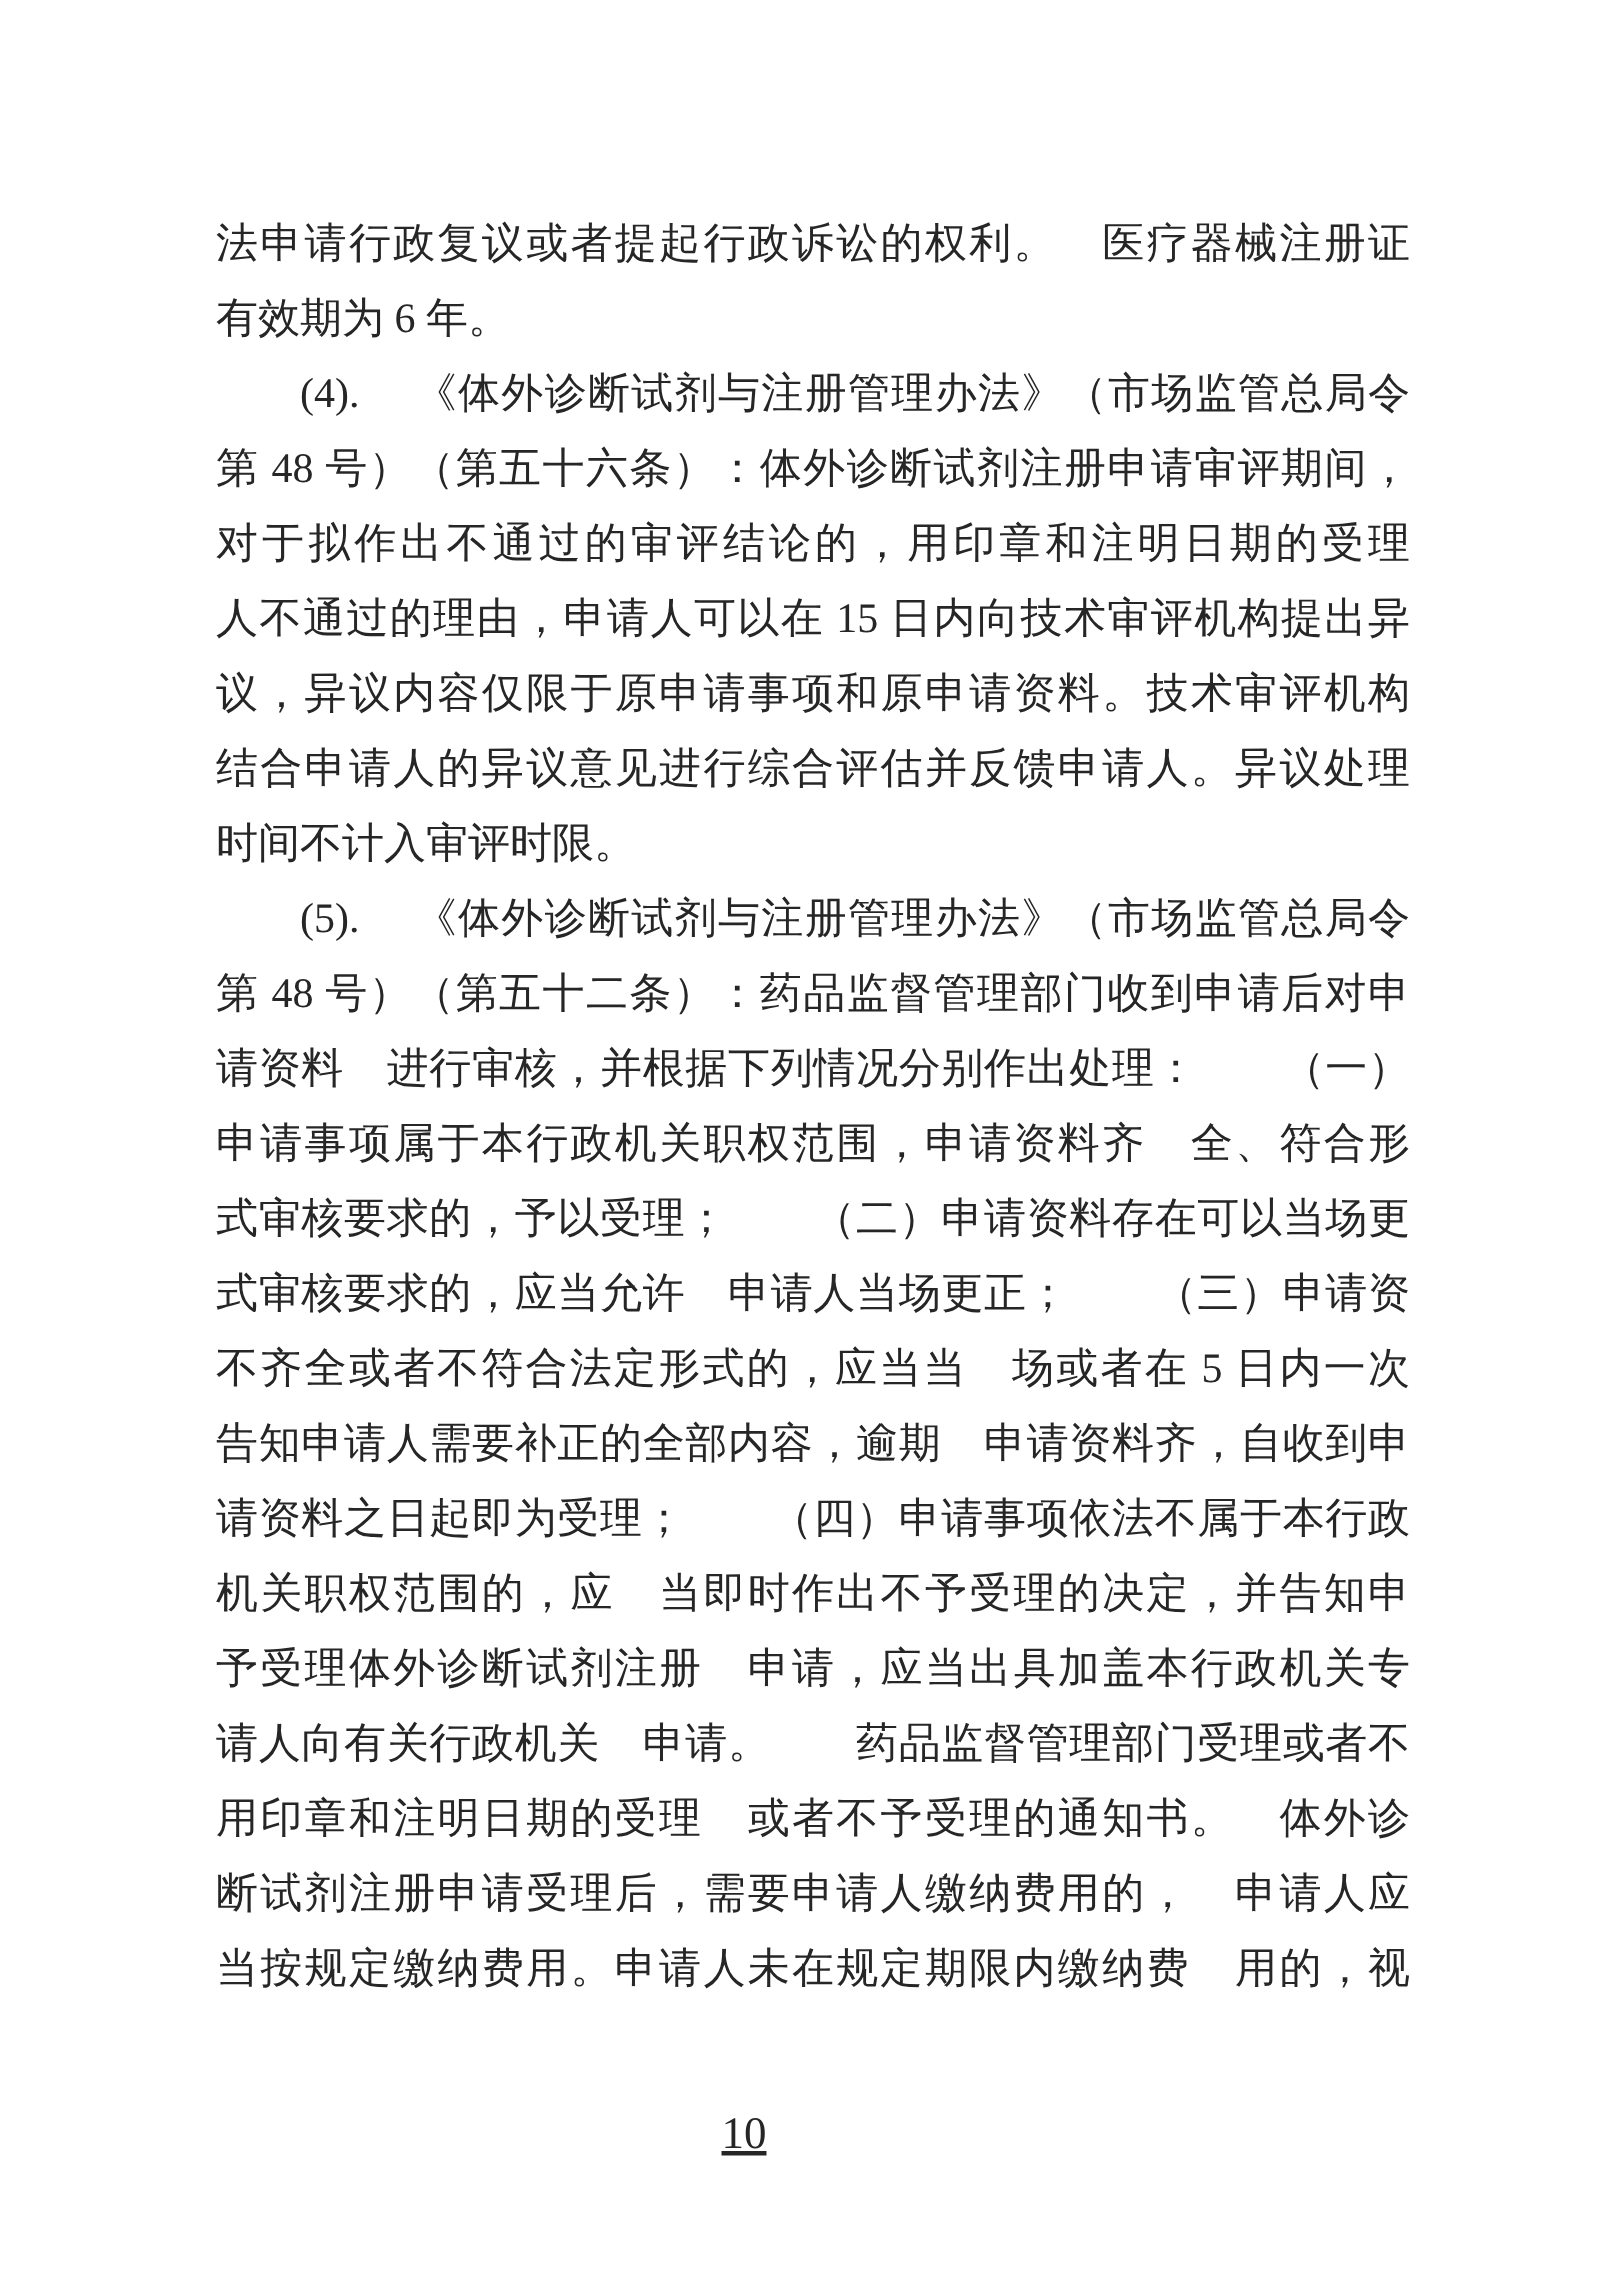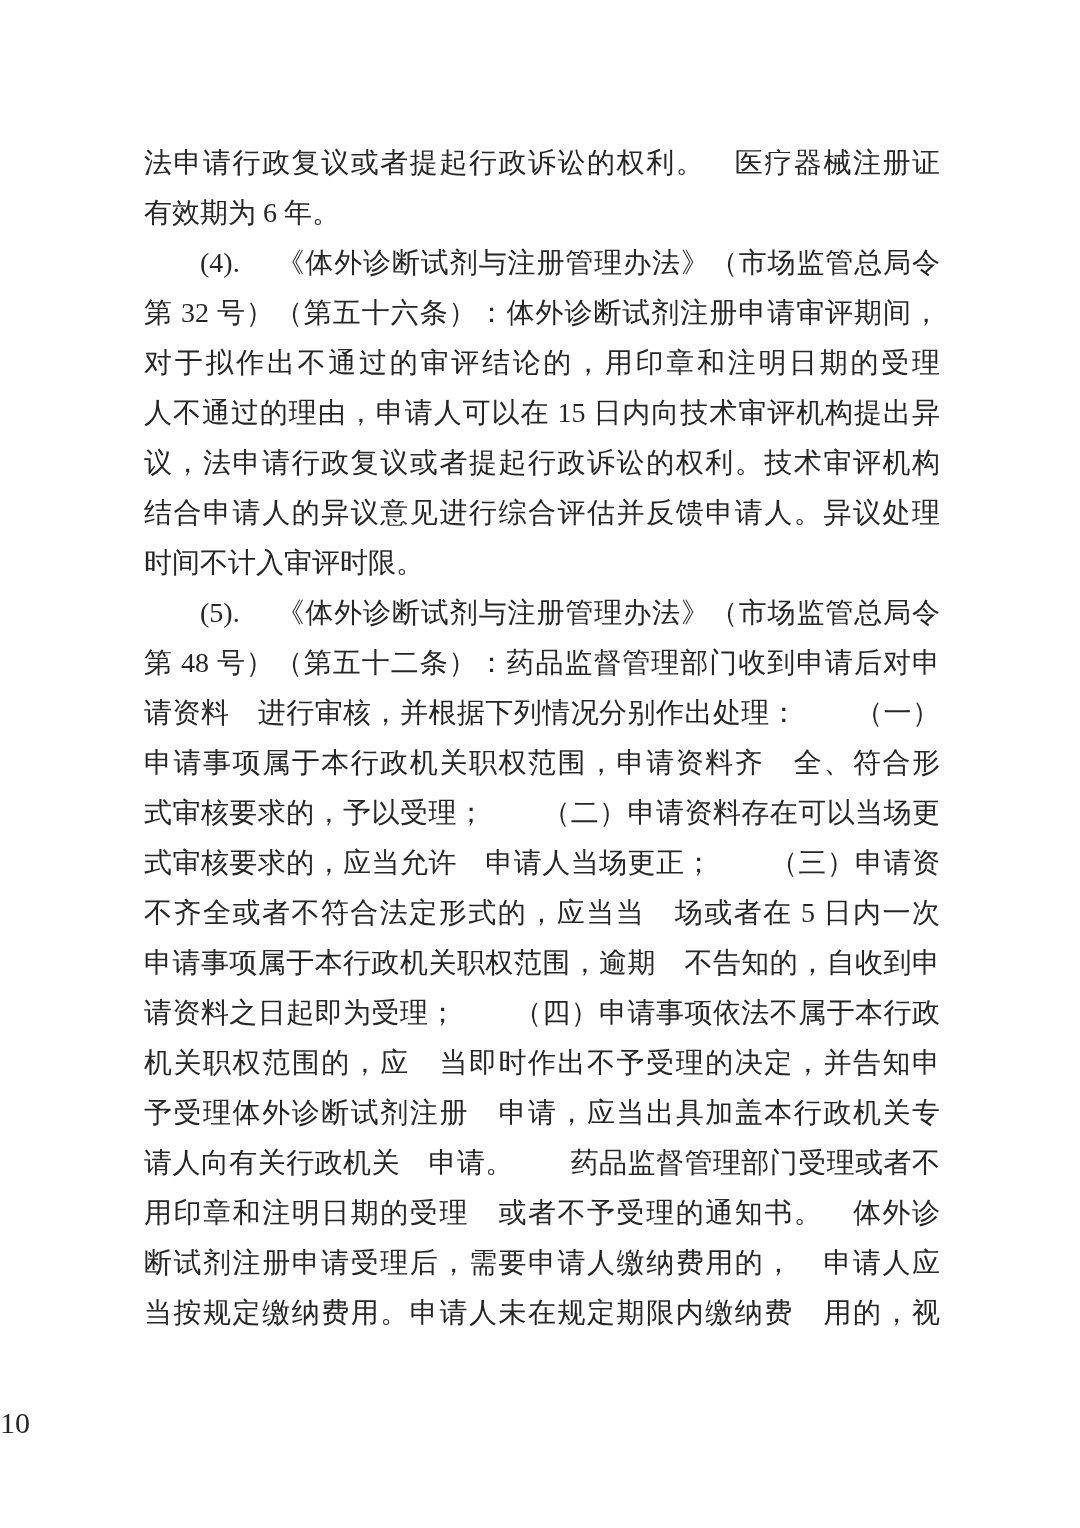--- a/index.html
+++ b/index.html
@@ -37,47 +37,48 @@
     text-align-last: left;
   }
   .line.indent {
     text-indent: 56px;
   }
   .page-number {
     position: absolute;
     left: 0;
     top: 1406px;
     width: 100%;
-    text-align: left;
+    text-align: center;
     font-size: 30px;
     color: #262626;
+    text-decoration: underline;
   }
 </style>
 </head>
 <body>
 
 <div class="page">
   <main class="text-block" id="text-block">
       <div class="line justify">法申请行政复议或者提起行政诉讼的权利。　医疗器械注册证</div>
       <div class="line left">有效期为 6 年。</div>
       <div class="line justify indent">(4). 　《体外诊断试剂与注册管理办法》（市场监管总局令</div>
-      <div class="line justify">第 32 号）（第五十六条）：体外诊断试剂注册申请审评期间，</div>
+      <div class="line justify">第 48 号）（第五十六条）：体外诊断试剂注册申请审评期间，</div>
       <div class="line justify">对于拟作出不通过的审评结论的，用印章和注明日期的受理</div>
       <div class="line justify">人不通过的理由，申请人可以在 15 日内向技术审评机构提出异</div>
-      <div class="line justify">议，法申请行政复议或者提起行政诉讼的权利。技术审评机构</div>
+      <div class="line justify">议，异议内容仅限于原申请事项和原申请资料。技术审评机构</div>
       <div class="line justify">结合申请人的异议意见进行综合评估并反馈申请人。异议处理</div>
       <div class="line left">时间不计入审评时限。</div>
       <div class="line justify indent">(5). 　《体外诊断试剂与注册管理办法》（市场监管总局令</div>
       <div class="line justify">第 48 号）（第五十二条）：药品监督管理部门收到申请后对申</div>
       <div class="line justify">请资料　进行审核，并根据下列情况分别作出处理：　　（一）</div>
       <div class="line justify">申请事项属于本行政机关职权范围，申请资料齐　全、符合形</div>
       <div class="line justify">式审核要求的，予以受理；　　（二）申请资料存在可以当场更</div>
       <div class="line justify">式审核要求的，应当允许　申请人当场更正；　　（三）申请资料</div>
       <div class="line justify">不齐全或者不符合法定形式的，应当当　场或者在 5 日内一次</div>
-      <div class="line justify">申请事项属于本行政机关职权范围，逾期　不告知的，自收到申</div>
+      <div class="line justify">告知申请人需要补正的全部内容，逾期　申请资料齐，自收到申</div>
       <div class="line justify">请资料之日起即为受理；　　（四）申请事项依法不属于本行政</div>
       <div class="line justify">机关职权范围的，应　当即时作出不予受理的决定，并告知申</div>
       <div class="line justify">予受理体外诊断试剂注册　申请，应当出具加盖本行政机关专</div>
       <div class="line justify">请人向有关行政机关　申请。　　药品监督管理部门受理或者不</div>
       <div class="line justify">用印章和注明日期的受理　或者不予受理的通知书。　体外诊</div>
       <div class="line justify">断试剂注册申请受理后，需要申请人缴纳费用的，　申请人应</div>
       <div class="line justify">当按规定缴纳费用。申请人未在规定期限内缴纳费　用的，视</div>
     </main>
   <div class="page-number">10</div>
 </div>

